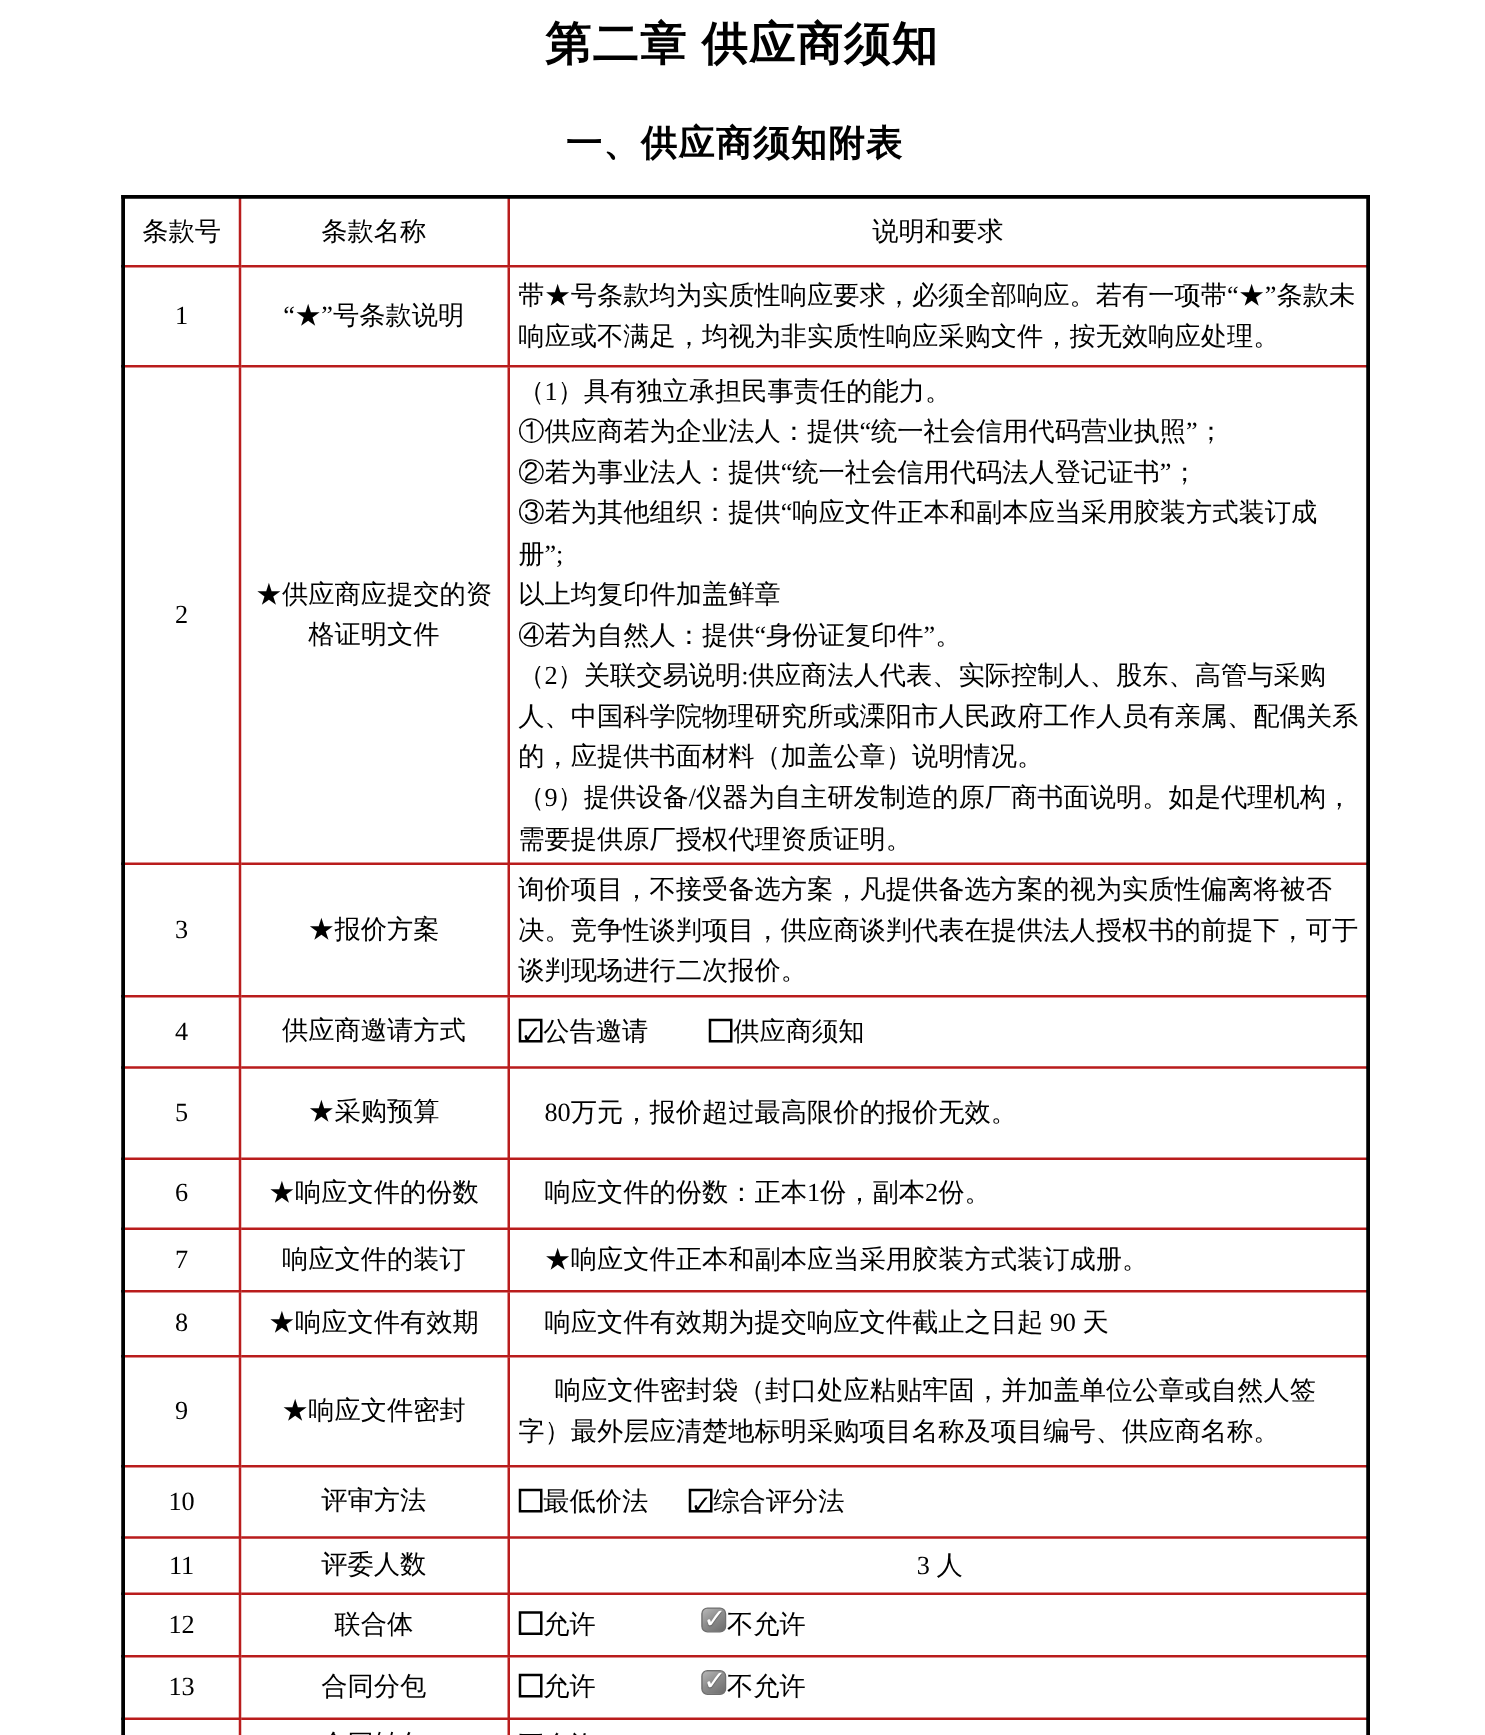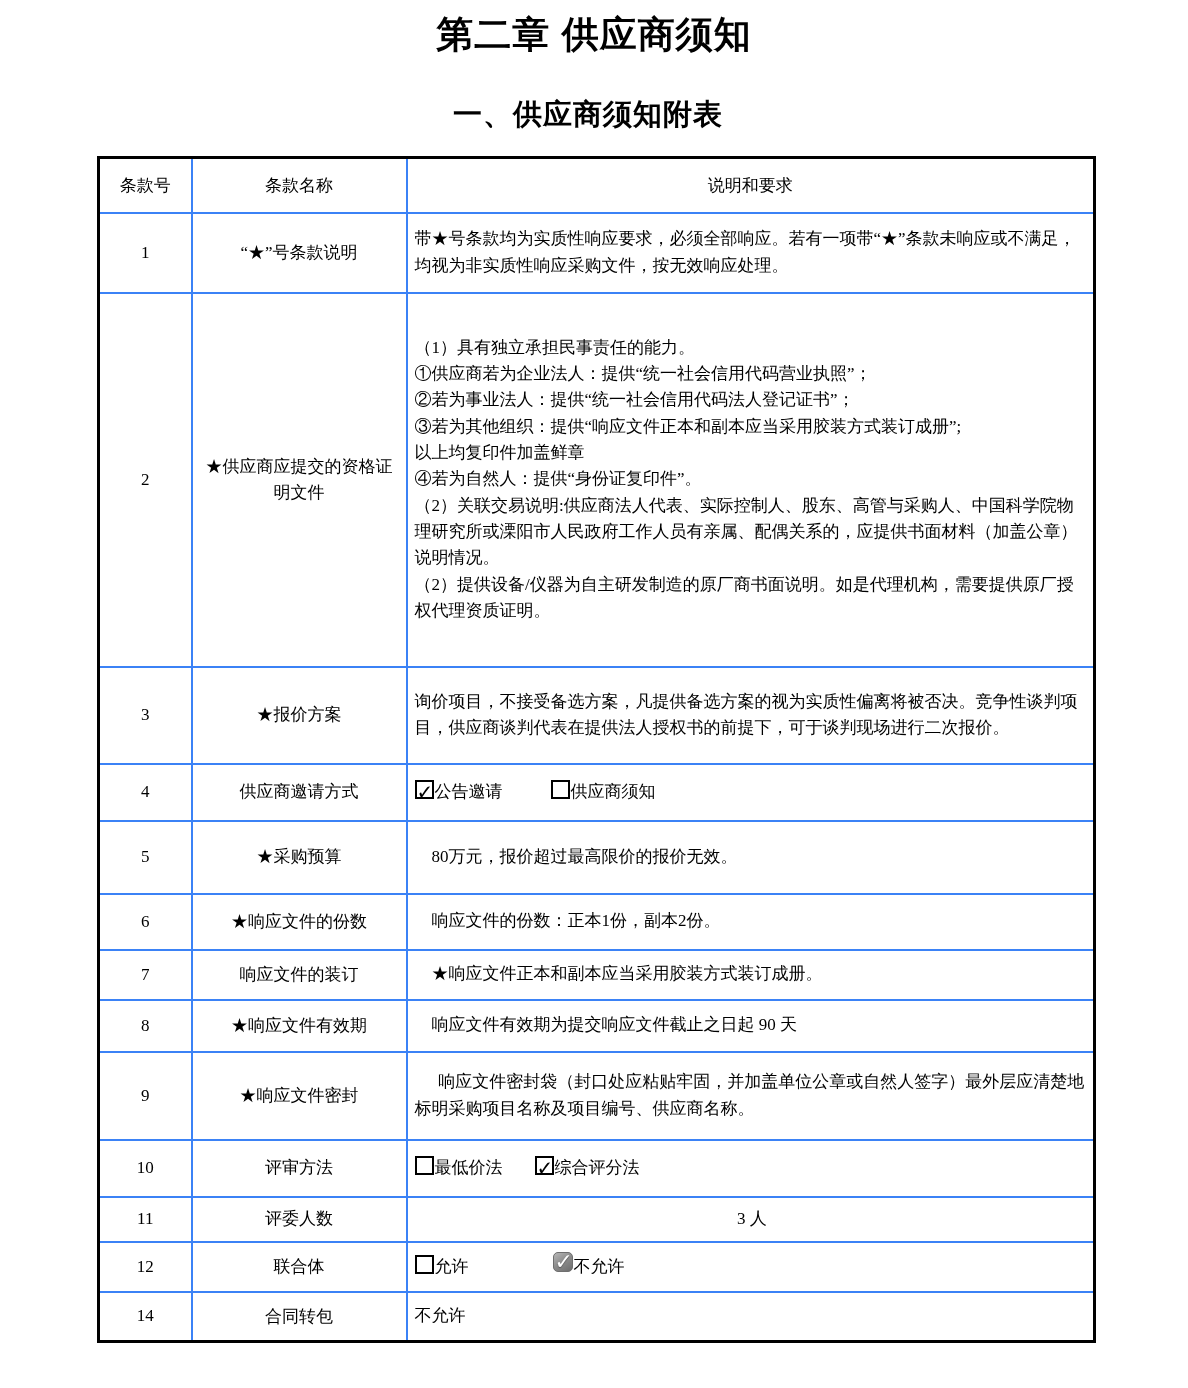--- a/index.html
+++ b/index.html
@@ -36,23 +36,23 @@
     border-collapse: collapse;
     table-layout: fixed;
     margin: 21px 0 0 97px;
     width: 996px;
     border: 3px solid #000;
   }
   col.col-no   { width: 93px;  }
   col.col-name { width: 215px; }
   col.col-desc { width: 688px; }
   th, td {
-    border: 2px solid #3b82f6;
+    border: 2px solid #b91c1c;
     padding: 2px 4px;
-    font-size: 17px;
+    font-size: 21px;
     font-weight: normal;
     vertical-align: middle;
     overflow: hidden;
   }
   thead tr { height: 55px; }
   th { text-align: center; }
   td.c1 { text-align: center; }
   td.c2 { text-align: center; line-height: 1.5; padding: 2px 10px; }
   td.c3 { text-align: left; padding: 3px 4px 3px 7px; line-height: 1.55; }
   .para { line-height: 1.55; }
@@ -140,21 +140,21 @@
           <td class="c1">2</td>
           <td class="c2">★供应商应提交的资格证明文件</td>
           <td class="c3">
             <div class="para">（1）具有独立承担民事责任的能力。</div>
             <div class="para">①供应商若为企业法人：提供“统一社会信用代码营业执照”；</div>
             <div class="para">②若为事业法人：提供“统一社会信用代码法人登记证书”；</div>
             <div class="para">③若为其他组织：提供“响应文件正本和副本应当采用胶装方式装订成册”;</div>
             <div class="para">以上均复印件加盖鲜章</div>
             <div class="para">④若为自然人：提供“身份证复印件”。</div>
             <div class="para">（2）关联交易说明:供应商法人代表、实际控制人、股东、高管与采购人、中国科学院物理研究所或溧阳市人民政府工作人员有亲属、配偶关系的，应提供书面材料（加盖公章）说明情况。</div>
-            <div class="para">（2）提供设备/仪器为自主研发制造的原厂商书面说明。如是代理机构，需要提供原厂授权代理资质证明。</div>
+            <div class="para">（9）提供设备/仪器为自主研发制造的原厂商书面说明。如是代理机构，需要提供原厂授权代理资质证明。</div>
           </td>
         </tr>
         <tr>
           <td class="c1">3</td>
           <td class="c2">★报价方案</td>
           <td class="c3">
             <div class="para">询价项目，不接受备选方案，凡提供备选方案的视为实质性偏离将被否决。竞争性谈判项目，供应商谈判代表在提供法人授权书的前提下，可于谈判现场进行二次报价。</div>
           </td>
         </tr>
         <tr>
@@ -214,20 +214,27 @@
           </td>
         </tr>
         <tr>
           <td class="c1">12</td>
           <td class="c2">联合体</td>
           <td class="c3">
             <div class="checks"><span class="check-item" style="margin-right: 84px;"><span class="cb"></span><span class="check-label">允许</span></span><span class="check-item"><span class="cb gray3d"></span><span class="check-label">不允许</span></span></div>
           </td>
         </tr>
         <tr>
+          <td class="c1">13</td>
+          <td class="c2">合同分包</td>
+          <td class="c3">
+            <div class="checks"><span class="check-item" style="margin-right: 84px;"><span class="cb"></span><span class="check-label">允许</span></span><span class="check-item"><span class="cb gray3d"></span><span class="check-label">不允许</span></span></div>
+          </td>
+        </tr>
+        <tr>
           <td class="c1">14</td>
           <td class="c2">合同转包</td>
           <td class="c3">
             <div class="para">不允许</div>
           </td>
         </tr>
       </tbody>
   </table>
 </div>
 

